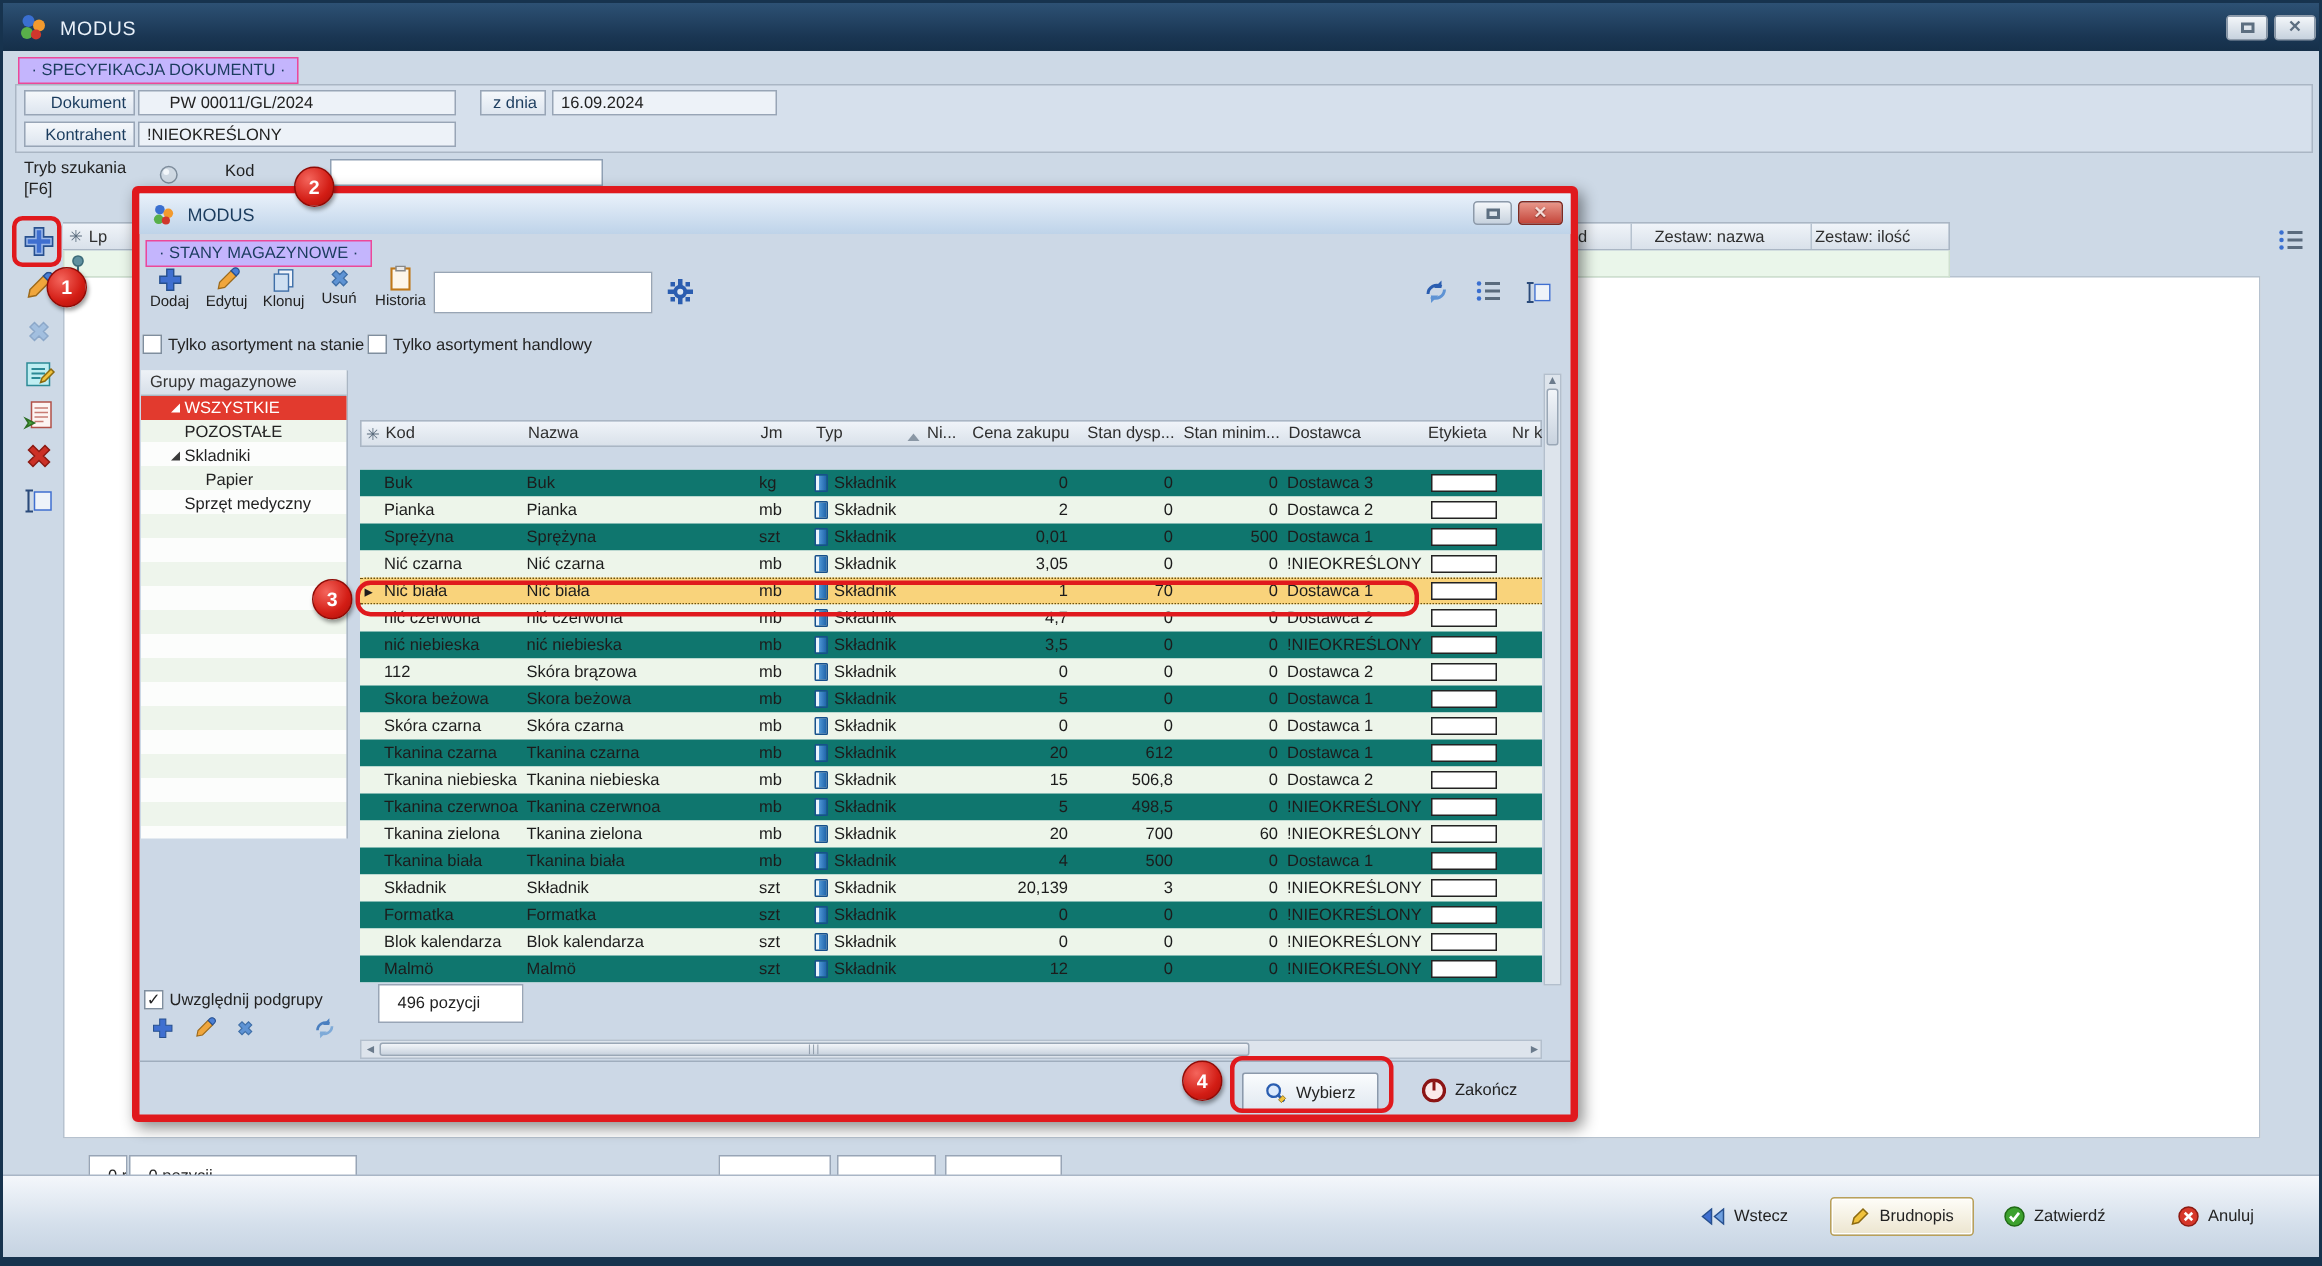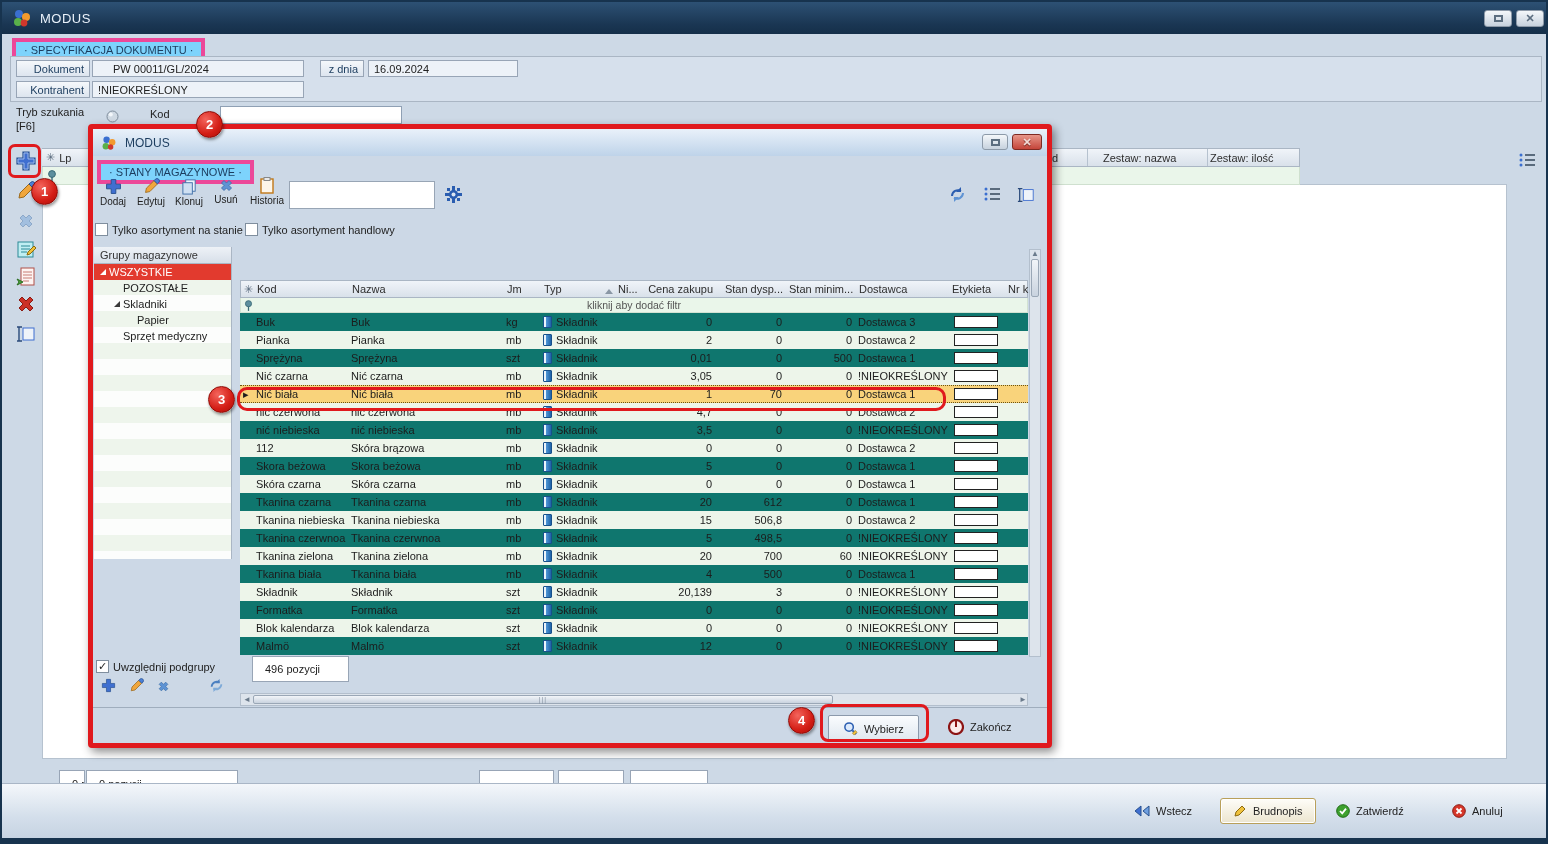--- a/index.html
+++ b/index.html
@@ -9,21 +9,21 @@
           border:2px solid #17334e;border-bottom-width:6px;overflow:hidden;}
   
   .titlebar{left:0;top:0;width:100%;height:32px;background:linear-gradient(180deg,#2d5174,#1a3653 70%,#152f49);
             display:flex;align-items:center;padding-left:10px;color:#e9f1fa;font-size:13px;}
   .titlebar .t{margin-left:8px;letter-spacing:.5px;}
   .winbtn{width:28px;height:17px;border:1px solid #8d9aa9;border-radius:3px;
           background:linear-gradient(180deg,#f4f7fa,#c7d2de);display:flex;align-items:center;justify-content:center;}
   .winbtn .sq{width:9px;height:7px;border:2px solid #5c6e80;}
   .winbtn .x{color:#5c6e80;font-weight:bold;font-size:11px;line-height:1;}
   
-  .tab-label{border:4px solid #ec4899;background:#7dd3fc;color:#1b3c5e;font-size:11px;
+  .tab-label{border:1px solid #ec4899;background:#c4b5fd;color:#1b3c5e;font-size:11px;
              padding:2px 8px;display:inline-block;}
   .lblbox{border:1px solid #98a5b6;background:linear-gradient(180deg,#f5f8fb,#dde5ef);
           color:#1b3c5e;font-size:11px;display:flex;align-items:center;justify-content:flex-end;padding:0 5px;}
   .valbox{border:1px solid #98a5b6;background:#edf2f8;color:#222;font-size:11px;
           display:flex;align-items:center;padding:0 5px;}
   .whitebox{border:1px solid #98a5b6;background:#fff;color:#222;font-size:11px;
             display:flex;align-items:center;padding:0 12px;overflow:hidden;white-space:nowrap;}
   .txt{font-size:11px;color:#222;}
   .cbox{width:13px;height:13px;border:1px solid #7f8e9e;background:#fff;display:flex;
         align-items:center;justify-content:center;font-size:11px;color:#222;}
@@ -327,21 +327,21 @@
     </svg>
 
     <div class="abs cbox" style="left:2px;top:94px;"></div>
     <div class="abs txt" style="left:19px;top:95px;">Tylko asortyment na stanie</div>
     <div class="abs cbox" style="left:152px;top:94px;"></div>
     <div class="abs txt" style="left:169px;top:95px;">Tylko asortyment handlowy</div>
 
     <div class="abs tree">
       <div class="tree-h">Grupy magazynowe</div>
       <div id="tree-items">
-          <div class="titem sel" style="padding-left: 6px;">
+          <div class="titem sel" style="padding-left: 20px;">
             <span class="exp" style="border-bottom-color: rgb(255, 255, 255);"></span>
             <span>WSZYSTKIE</span>
           </div>
           <div class="titem" style="padding-left: 20px;">
             <span style="width: 9px; display: inline-block;"></span>
             <span>POZOSTAŁE</span>
           </div>
           <div class="titem" style="padding-left: 20px;">
             <span class="exp"></span>
             <span>Skladniki</span>
@@ -390,27 +390,20 @@
       <div>Jm</div>
       <div><span>Typ</span><span class="sortup"></span></div>
       <div>Ni...</div>
       <div class="num">Cena zakupu</div>
       <div class="num">Stan dysp...</div>
       <div class="num">Stan minim...</div>
       <div>Dostawca</div>
       <div>Etykieta</div>
       <div>Nr k</div>
     </div>
-    <div class="abs gfilter">
-      <svg style="position:absolute;left:3px;top:2px;" width="9" height="11" viewBox="0 0 10 12">
-        <circle cx="5" cy="4" r="3.4" fill="#5e8f9e" stroke="#3c6b78"></circle>
-          <rect x="4.3" y="7" width="1.4" height="5" fill="#3c6b78"></rect>
-      </svg>
-      <span>kliknij aby dodać filtr</span>
-    </div>
     <div class="abs gbody" id="grid-body">
         <div class="trow">
           <div></div>
           <div>Buk</div>
           <div>Buk</div>
           <div>kg</div>
           <div class="typcell"><span class="typico"></span>Składnik</div>
           <div></div>
           <div class="num">0</div>
           <div class="num">0</div>

